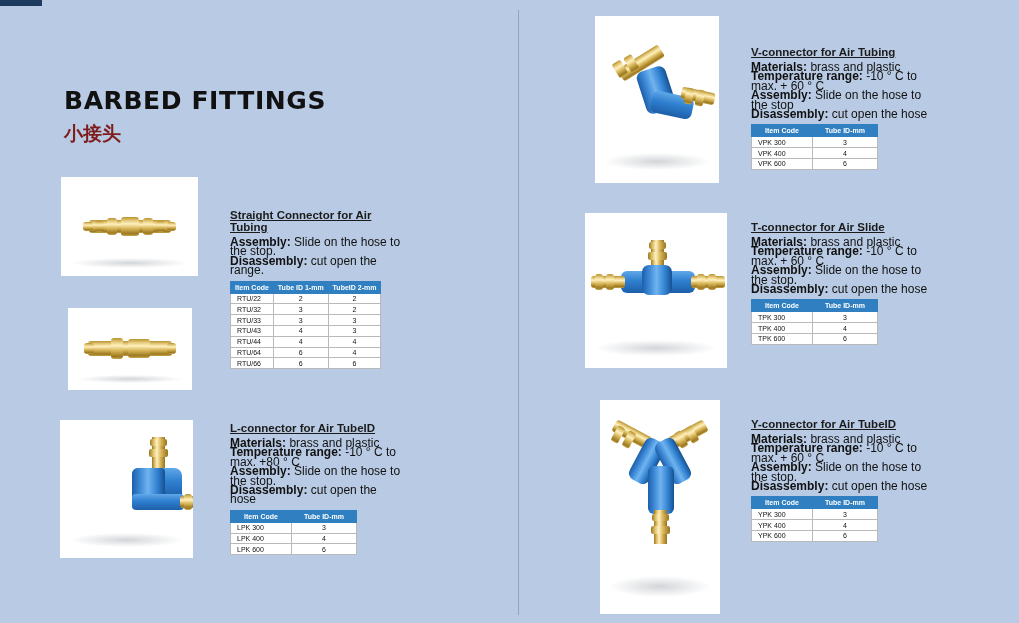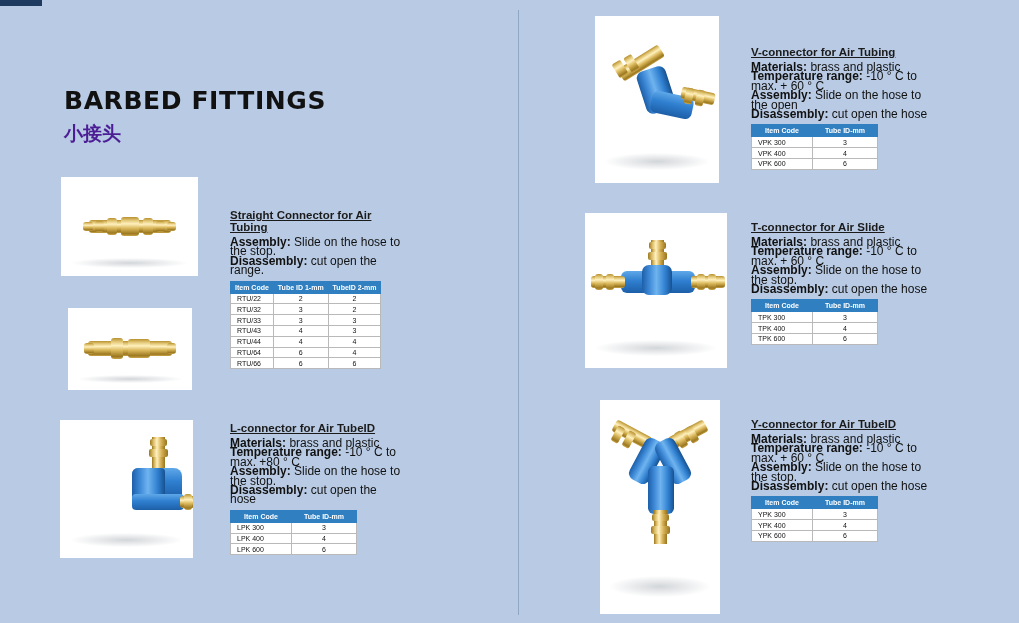--- a/index.html
+++ b/index.html
@@ -20,21 +20,21 @@
   
   #divider{position:absolute;left:518px;top:4px;width:1px;height:605px;background:#8fa6c4;}
 
   
   #title-block{position:absolute;left:64px;top:44px;margin-top:36px;}
   #main-title{
     font-size:25px;font-weight:bold;letter-spacing:0.6px;color:#111;
     font-family:"DejaVu Sans", sans-serif;
   }
   #sub-title{
-    font-size:19px;font-weight:bold;color:#4c1d95;margin-top:6px;
+    font-size:19px;font-weight:bold;color:#7f1d1d;margin-top:6px;
     font-family:"DejaVu Sans", sans-serif;
   }
 
   
   .prod-title{font-size:11.5px;font-weight:bold;color:#1b1b1b;margin-bottom:5px;text-decoration:underline;}
   .spec{font-size:12px;color:#111;line-height:9.4px;}
   .spec b{font-weight:bold;}
 
   
   table.spec-table{border-collapse:collapse;margin-top:5px;background:#fff;}
@@ -224,21 +224,21 @@
   </div>
 
   <div style="position:absolute;left:751px;top:40px;width:180px;">
     <div class="prod-title">V-connector for Air Tubing</div>
     <div class="spec">
       <div><b>Materials:</b>
         <span>brass and plastic</span></div>
       <div><b>Temperature range:</b>
         <span>-10 ° C to max. + 60 ° C</span></div>
       <div><b>Assembly:</b>
-        <span>Slide on the hose to the open</span></div>
+        <span>Slide on the hose to the stop</span></div>
       <div><b>Disassembly:</b>
         <span>cut open the hose</span></div>
     </div>
     <table class="spec-table">
       <thead>
           <tr>
         <th style="min-width:52px">Item Code</th>
         <th style="min-width:56px">Tube ID-mm</th>
       </tr>
         </thead>

